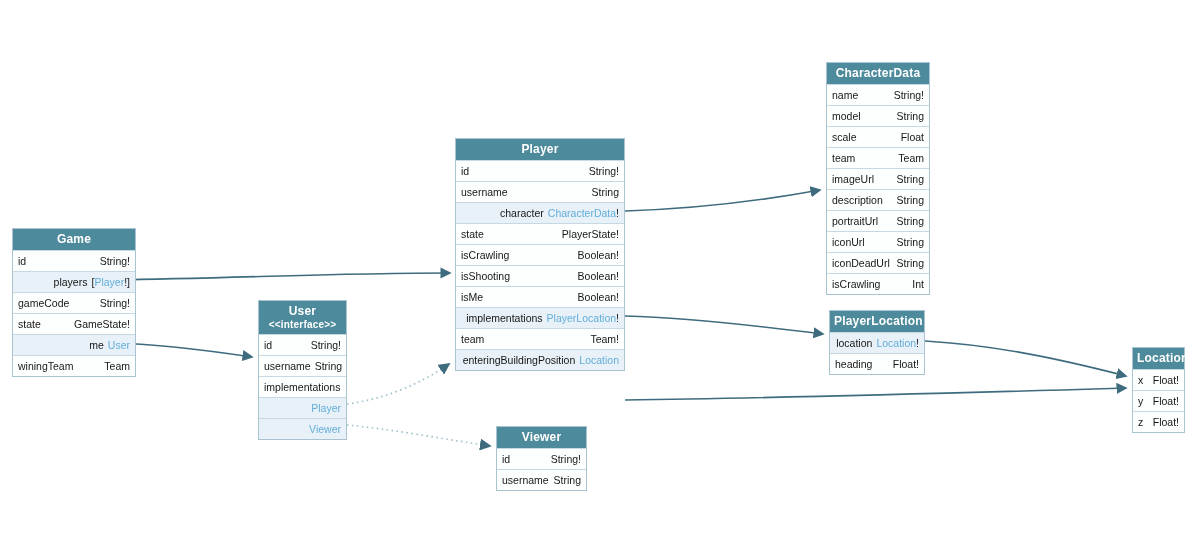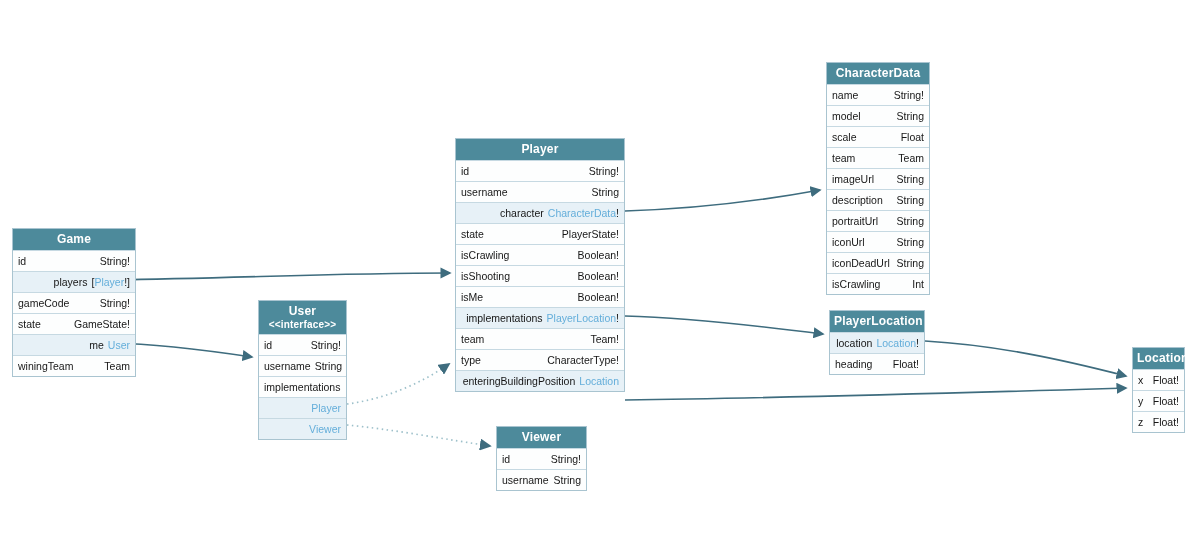--- a/index.html
+++ b/index.html
@@ -178,24 +178,20 @@
           <span class="f-type">Boolean!</span>
         </div>
         <div class="t-row linkrow">
           <span class="f-name">implementations</span>
           <span class="f-type"><span class="f-link">PlayerLocation</span>!</span>
         </div>
         <div class="t-row">
           <span class="f-name">team</span>
           <span class="f-type">Team!</span>
         </div>
-        <div class="t-row">
-          <span class="f-name">type</span>
-          <span class="f-type">CharacterType!</span>
-        </div>
         <div class="t-row linkrow">
           <span class="f-name">enteringBuildingPosition</span>
           <span class="f-type"><span class="f-link">Location</span></span>
         </div>
       </div>
       <div class="type-node" style="left: 826px; top: 62px; width: 104px;">
         <div class="t-header"><span>CharacterData</span></div>
         <div class="t-row">
           <span class="f-name">name</span>
           <span class="f-type">String!</span>

